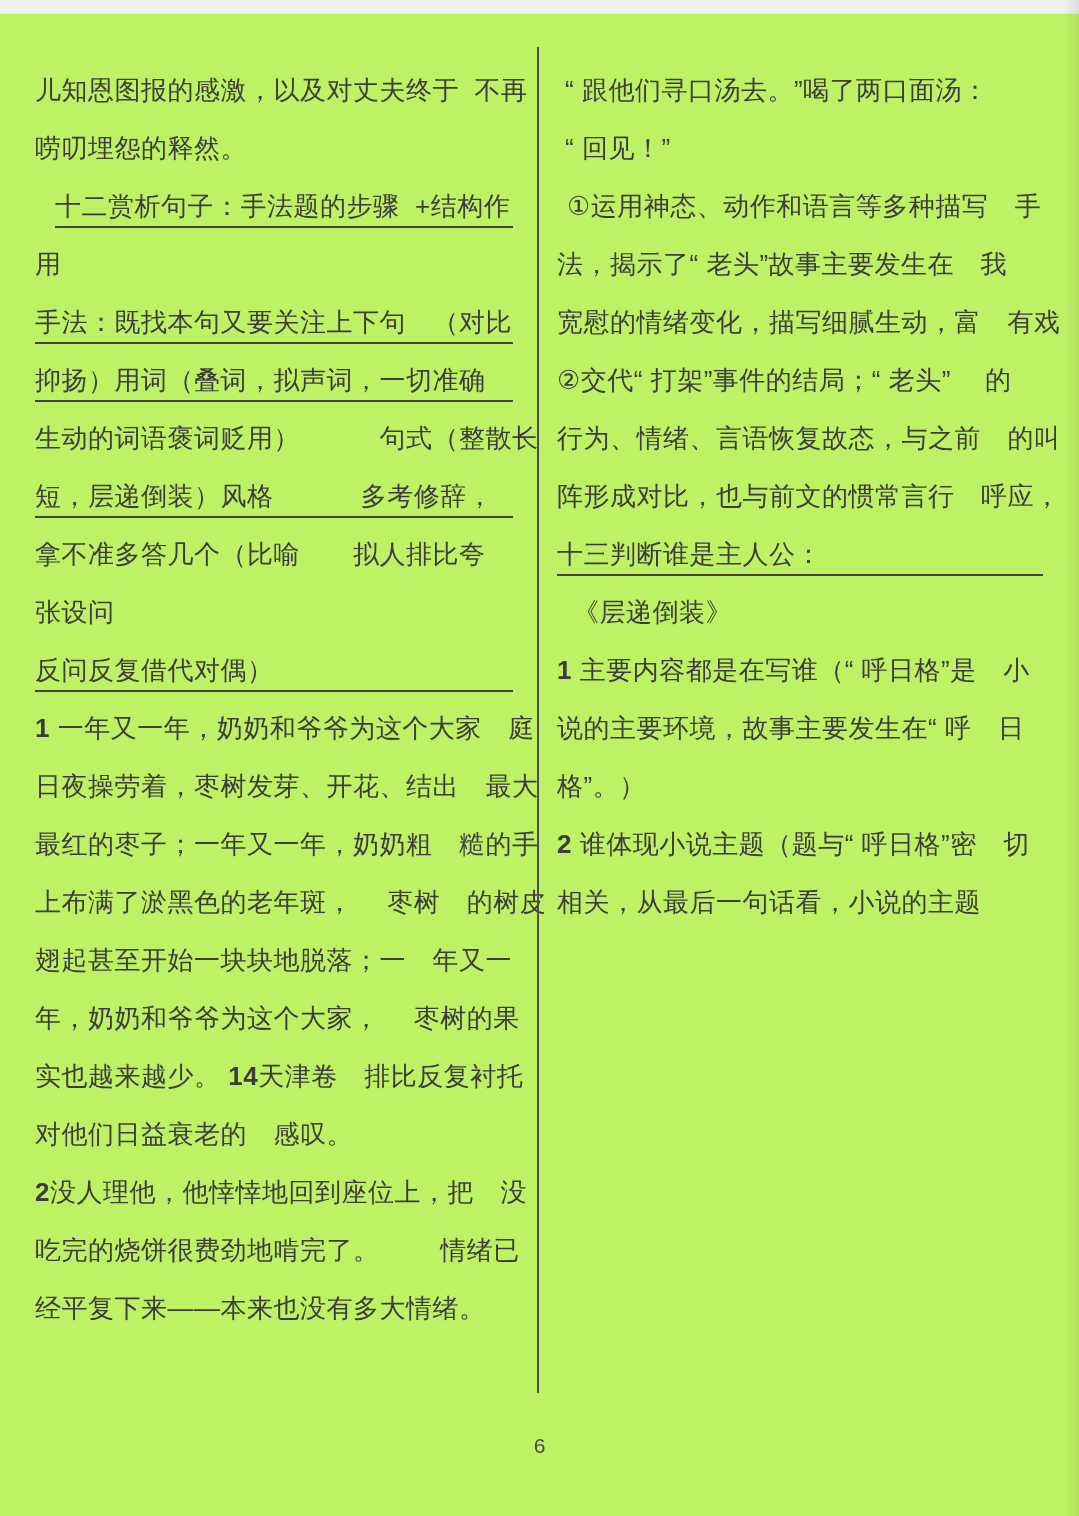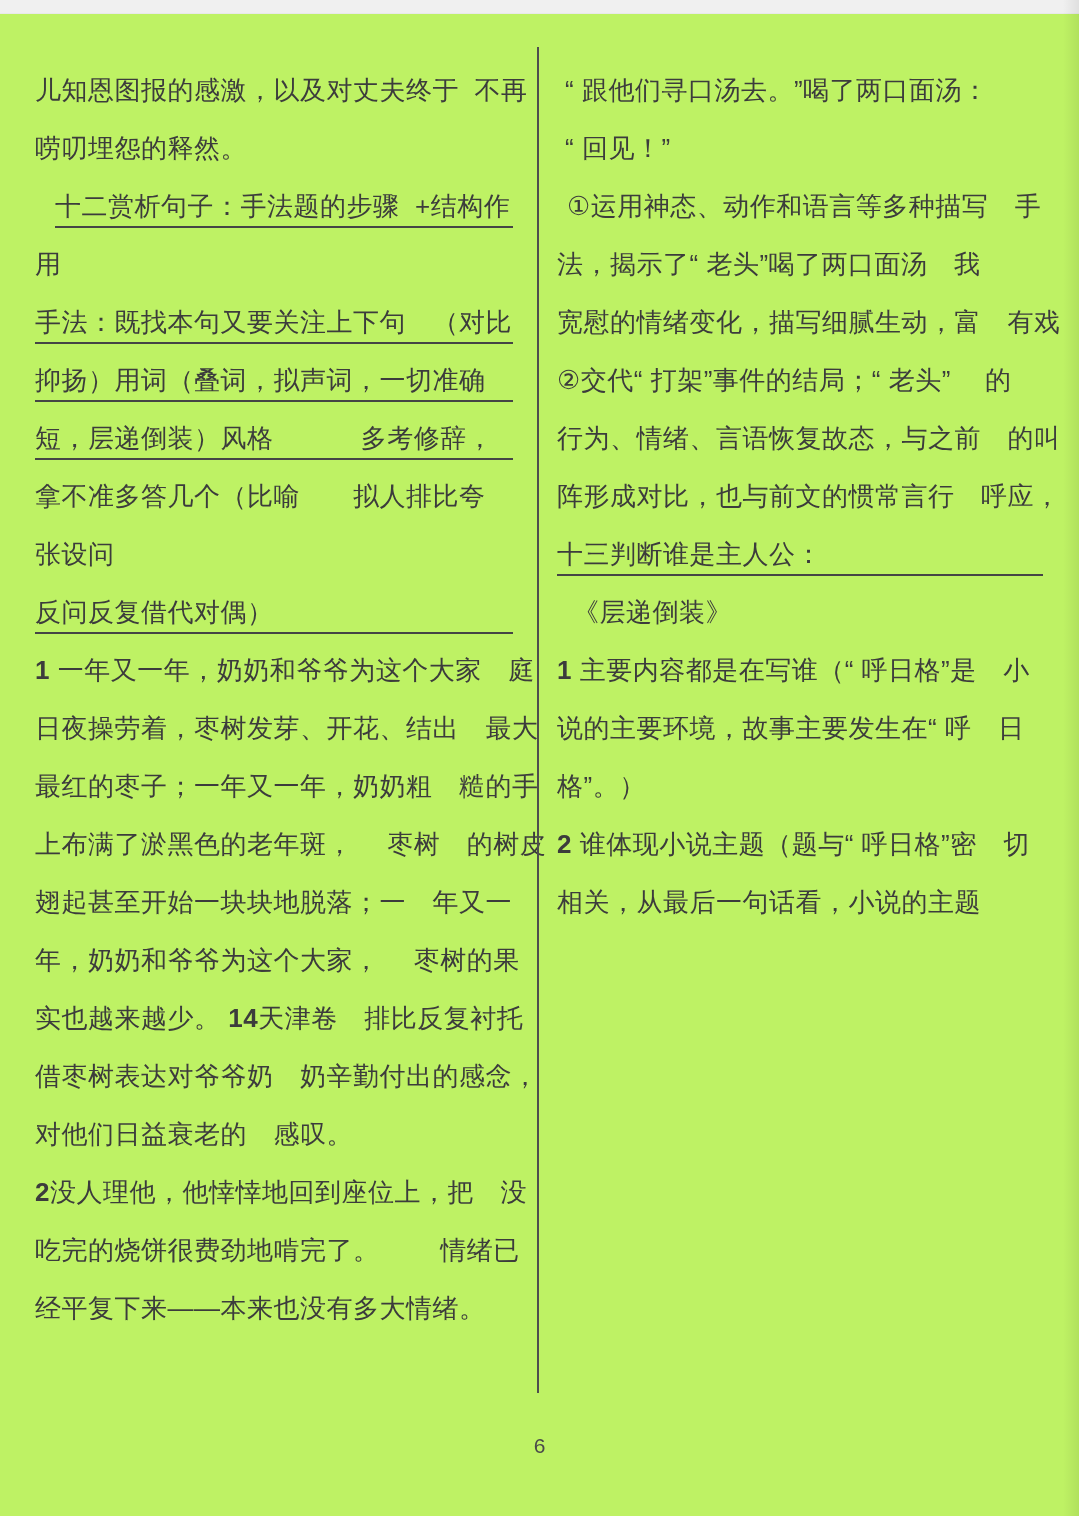--- a/index.html
+++ b/index.html
@@ -79,43 +79,43 @@
 
 <div class="page">
   <div class="top-strip"></div>
   <div class="col col-left" id="col-left">
       <div class="ln"><span>儿知恩图报的感激，以及对丈夫终于  不再</span></div>
       <div class="ln"><span>唠叨埋怨的释然。</span></div>
       <div class="ln ul" style="padding-left: 20px; --ulx: 20px;"><span>十二赏析句子：手法题的步骤  +结构作</span></div>
       <div class="ln"><span>用</span></div>
       <div class="ln ul"><span>手法：既找本句又要关注上下句　（对比</span></div>
       <div class="ln ul"><span>抑扬）用词（叠词，拟声词，一切准确</span></div>
+      <div class="ln"><span>生动的词语褒词贬用）　　　句式（整散长</span></div>
       <div class="ln ul"><span>短，层递倒装）风格　　　 多考修辞，</span></div>
       <div class="ln"><span>拿不准多答几个（比喻　　拟人排比夸</span></div>
       <div class="ln"><span>张设问</span></div>
       <div class="ln ul"><span>反问反复借代对偶）</span></div>
       <div class="ln"><span class="b">1</span><span> 一年又一年，奶奶和爷爷为这个大家　庭</span></div>
       <div class="ln"><span>日夜操劳着，枣树发芽、开花、结出　最大</span></div>
       <div class="ln"><span>最红的枣子；一年又一年，奶奶粗　糙的手</span></div>
       <div class="ln"><span>上布满了淤黑色的老年斑，　 枣树　的树皮</span></div>
       <div class="ln"><span>翅起甚至开始一块块地脱落；一　年又一</span></div>
       <div class="ln"><span>年，奶奶和爷爷为这个大家，　 枣树的果</span></div>
       <div class="ln"><span>实也越来越少。 </span><span class="b">14</span><span>天津卷　排比反复衬托</span></div>
-      <div class="ln"><span>借枣树表达对爷爷奶　奶辛勤付出的感念，</span></div>
       <div class="ln"><span>对他们日益衰老的　感叹。</span></div>
       <div class="ln"><span class="b">2</span><span>没人理他，他悻悻地回到座位上，把　没</span></div>
       <div class="ln"><span>吃完的烧饼很费劲地啃完了。　　 情绪已</span></div>
       <div class="ln"><span>经平复下来——本来也没有多大情绪。</span></div>
     </div>
   <div class="divider"></div>
   <div class="col col-right" id="col-right">
       <div class="ln" style="padding-left: 8px; --ulx: 8px;"><span>“ 跟他们寻口汤去。”喝了两口面汤：</span></div>
       <div class="ln" style="padding-left: 8px; --ulx: 8px;"><span>“ 回见！”</span></div>
       <div class="ln" style="padding-left: 10px; --ulx: 10px;"><span>①运用神态、动作和语言等多种描写　手</span></div>
-      <div class="ln"><span>法，揭示了“ 老头”喝了两口面汤　我</span></div>
+      <div class="ln"><span>法，揭示了“ 老头”故事主要发生在　我</span></div>
       <div class="ln"><span>宽慰的情绪变化，描写细腻生动，富　有戏</span></div>
       <div class="ln"><span>②交代“ 打架”事件的结局；“ 老头”　 的</span></div>
       <div class="ln"><span>行为、情绪、言语恢复故态，与之前　的叫</span></div>
       <div class="ln"><span>阵形成对比，也与前文的惯常言行　呼应，</span></div>
       <div class="ln ul"><span>十三判断谁是主人公：</span></div>
       <div class="ln" style="padding-left: 16px; --ulx: 16px;"><span>《层递倒装》</span></div>
       <div class="ln"><span class="b">1</span><span> 主要内容都是在写谁（“ 呼日格”是　小</span></div>
       <div class="ln"><span>说的主要环境，故事主要发生在“ 呼　日</span></div>
       <div class="ln"><span>格”。）</span></div>
       <div class="ln"><span class="b">2</span><span> 谁体现小说主题（题与“ 呼日格”密　切</span></div>

